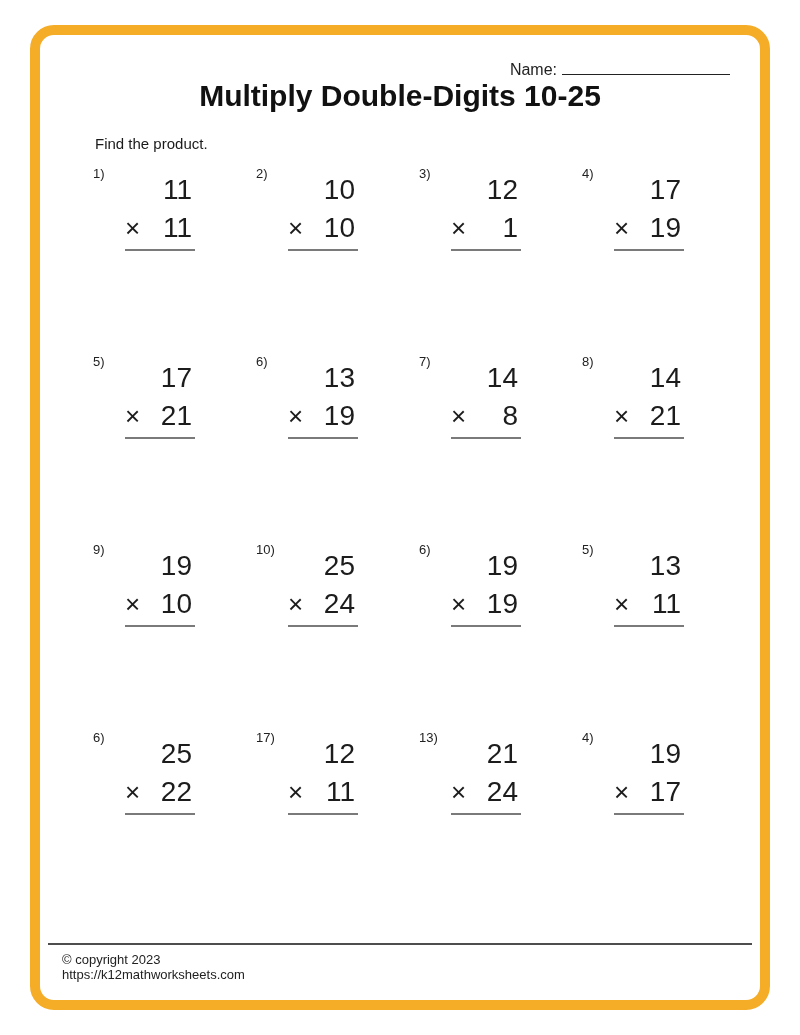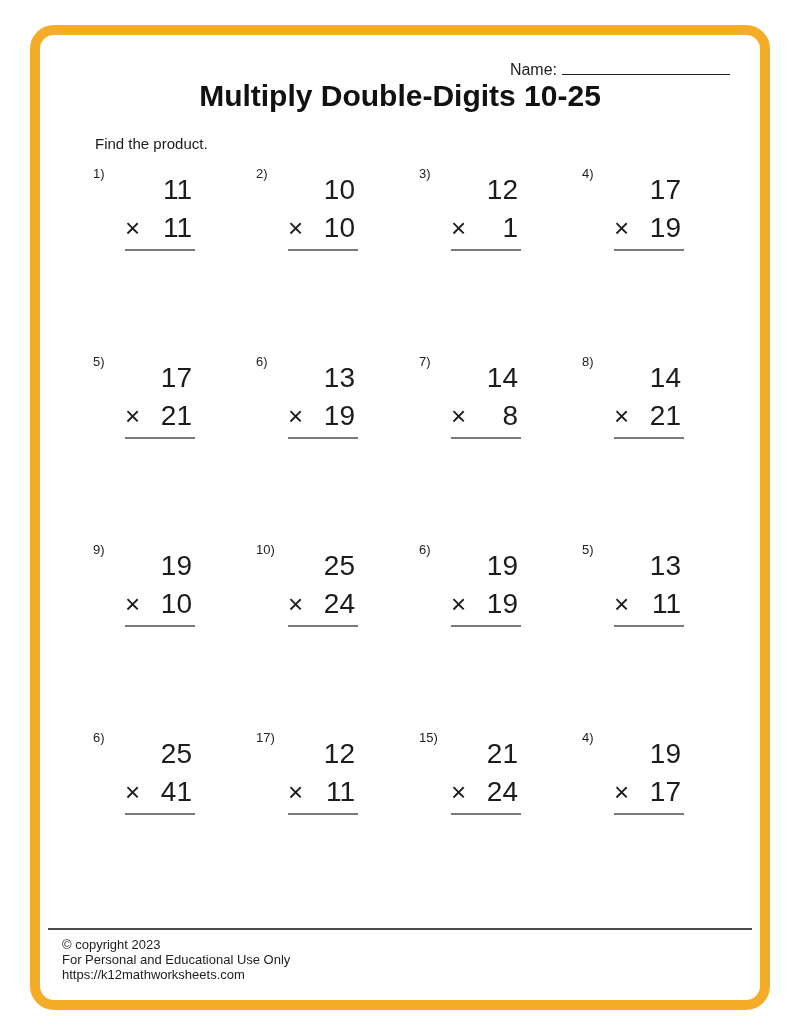--- a/index.html
+++ b/index.html
@@ -179,40 +179,40 @@
       <div class="rule"></div>
     </div>
   </div>
 
   <div class="problem">
     <span class="plabel">6)</span>
     <div class="work">
       <div class="top">25</div>
       <div class="brow">
         <span class="times">×</span>
-        <span class="bot">41</span>
+        <span class="bot">22</span>
       </div>
       <div class="rule"></div>
     </div>
   </div>
 
   <div class="problem">
     <span class="plabel">17)</span>
     <div class="work">
       <div class="top">12</div>
       <div class="brow">
         <span class="times">×</span>
         <span class="bot">11</span>
       </div>
       <div class="rule"></div>
     </div>
   </div>
 
   <div class="problem">
-    <span class="plabel">15)</span>
+    <span class="plabel">13)</span>
     <div class="work">
       <div class="top">21</div>
       <div class="brow">
         <span class="times">×</span>
         <span class="bot">24</span>
       </div>
       <div class="rule"></div>
     </div>
   </div>
 
@@ -226,18 +226,17 @@
       </div>
       <div class="rule"></div>
     </div>
   </div>
 </div>
 
   <div class="footer">
     <div class="footer-line"></div>
     <div class="footer-row">
       <span>© copyright 2023</span>
-      <span>For Personal and Educational Use Only</span>
       <span>https://k12mathworksheets.com</span>
     </div>
   </div>
 
 </div>
 
 </body></html>

